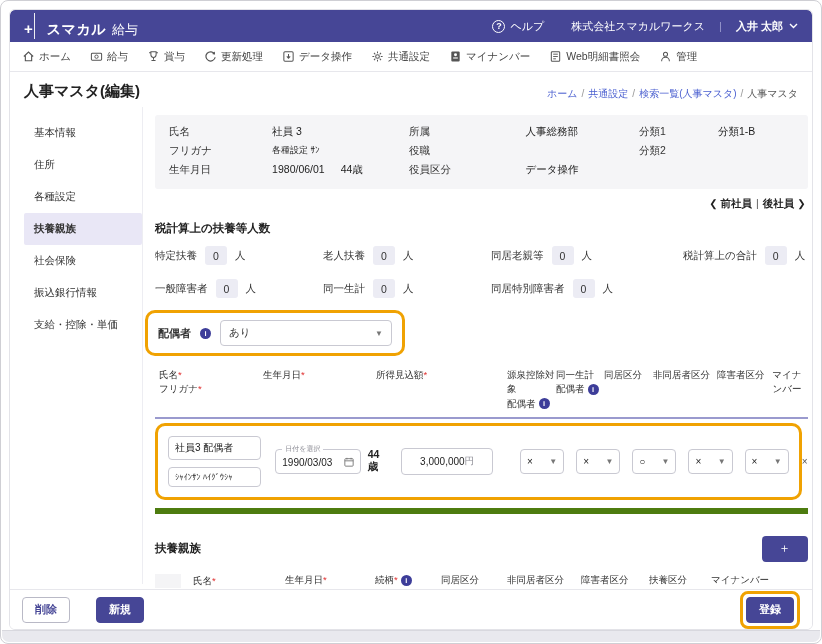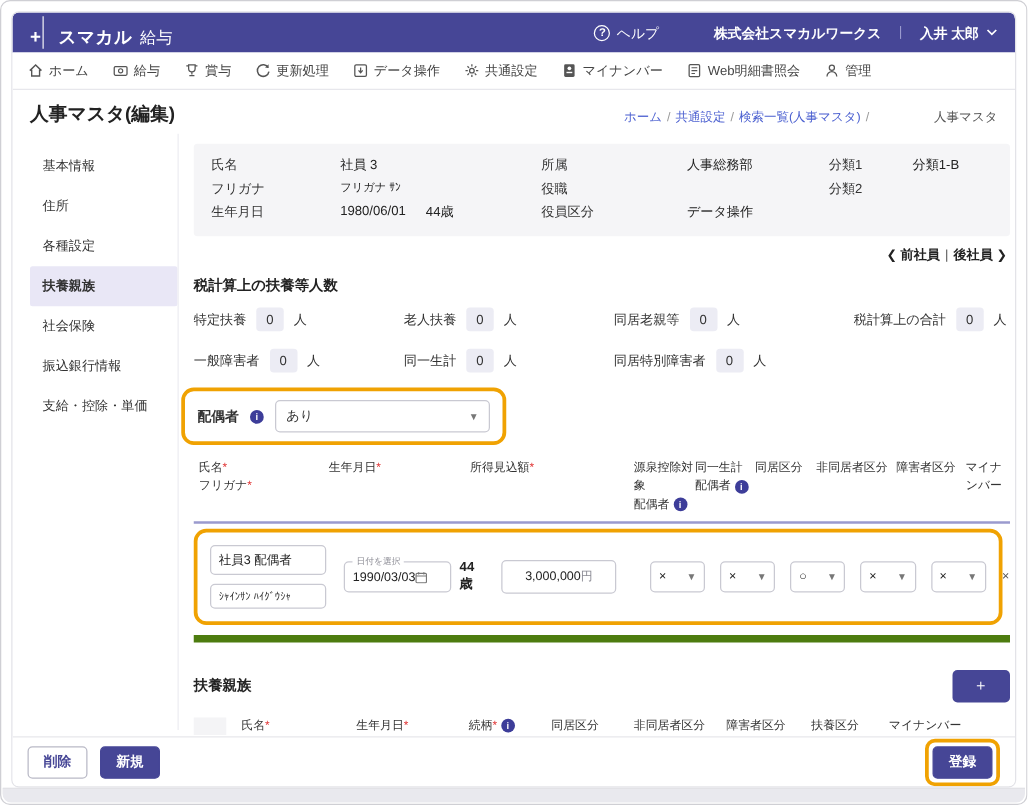--- a/index.html
+++ b/index.html
@@ -10,50 +10,50 @@
 
   
   .topbar { height:32px; background:#464696; border-radius:5px 5px 0 0; display:flex; align-items:center; padding:0 14px; color:#fff; }
   .logo { display:flex; align-items:baseline; gap:1px; cursor:pointer; }
   .logo .plus { font-weight:900; font-size:15px; }
   .logo .main { font-weight:bold; font-size:14px; letter-spacing:.5px; }
   .logo .sub { font-size:13px; margin-left:1px; }
   .topbar-right { margin-left:auto; display:flex; align-items:center; gap:14px; font-size:11px; }
   .help { display:flex; align-items:center; gap:5px; cursor:pointer; }
   .qmark { width:13px; height:13px; border:1.3px solid #fff; border-radius:50%; font-size:9px; font-weight:bold; display:flex; align-items:center; justify-content:center; }
-  .company { font-weight:bold; margin-left:30px; }
+  .company { font-weight:normal; margin-left:13px; }
   .tb-sep { color:#9a9ace; }
   .user { font-weight:bold; display:flex; align-items:center; gap:6px; cursor:pointer; }
   .caret-down { font-size:9px; }
 
   
   .navbar { height:30px; display:flex; align-items:center; gap:19px; padding:0 12px; border-bottom:1px solid #e7e7ec; background:#fff; }
   .nav-item { display:flex; align-items:center; gap:4px; font-size:10.5px; color:#444; cursor:pointer; white-space:nowrap; }
   .nav-item svg { display:block; }
 
   
   .main-wrap { position:absolute; top:62px; left:0; right:0; bottom:40px; padding:10px 14px 0; overflow:hidden; }
   .page-head { display:flex; align-items:flex-end; justify-content:space-between; margin-bottom:6px; }
   .page-title { font-size:15px; font-weight:bold; color:#222; }
   .breadcrumb { font-size:10px; color:#888; }
   .breadcrumb a { color:#4a5fd0; text-decoration:none; cursor:pointer; }
-  .breadcrumb .cur { color:#555;margin-left:48px; }
+  .breadcrumb .cur { color:#555; }
   .bc-sep { margin:0 4px; color:#999; }
 
   .cols { display:flex; align-items:stretch; height:calc(100% - 30px); }
   .sidebar { width:118px; flex:0 0 118px; padding-top:10px; }
   .side-item { font-size:10.5px; padding:9px 10px; cursor:pointer; color:#333; border-radius:2px; white-space:nowrap; }
   .side-item.sel { background:#e9e7f6; font-weight:bold; }
   .main { flex:1; border-left:1px solid #ededf2; padding:8px 4px 0 12px; position:relative; }
 
   
   .emp-panel { background:#f5f5f7; border-radius:3px; padding:10px 14px 12px; display:flex; font-size:10.5px; }
   .emp-col { display:grid; grid-template-columns:auto auto; column-gap:14px; row-gap:5px; align-content:start; }
   .emp-col.c1 { width:240px; }
-  .emp-col.c2 { width:230px;margin-left:24px; }
+  .emp-col.c2 { width:230px; }
   .emp-col.c3 { flex:1; }
   .emp-label { color:#333; }
   .emp-val { color:#222; }
   .kana-small { font-size:9px; }
   .birthline { display:flex; gap:16px; }
 
   .pager { text-align:right; font-size:10.5px; font-weight:bold; padding:8px 2px 4px; color:#222; }
   .pager span { cursor:pointer; }
   .pager .chev { font-size:10px; }
   .pager .psep { margin:0 4px; font-weight:normal; color:#555; }
@@ -91,21 +91,21 @@
   .c-my { flex:1 !important; text-align:right; padding-right:6px; }
   .hd2 { display:flex; align-items:center; gap:3px; }
 
   .sp-rowline { display:flex; align-items:center; border-bottom:6px solid #4d7c0f; padding:4px 0 8px; }
   .sp-rowbox { display:flex; align-items:center; padding:10px 10px; gap:0; }
   .cellbox { border:1px solid #c9c9d2; border-radius:4px; background:#fff; font-size:10px; color:#222; }
   .name-stack { width:96px; display:flex; flex-direction:column; gap:7px; margin-right:14px; }
   .name-stack .cellbox { padding:4px 6px; white-space:nowrap; overflow:hidden; }
   .kana-cell { font-size:8.5px; color:#333; }
   .datewrap { display:flex; align-items:center; gap:7px; margin-right:12px; }
-  .datebox { position:relative; width:88px; padding:7px 6px 5px; display:flex; align-items:center; }
+  .datebox { position:relative; width:88px; padding:7px 6px 5px; display:flex; align-items:center; justify-content:space-between; }
   .float-label { position:absolute; top:-6px; left:6px; background:#fff; padding:0 3px; font-size:7px; color:#8a8a93; white-space:nowrap; }
   .age { font-size:10.5px; font-weight:bold; color:#222; }
   .incomebox { width:92px; padding:6px 18px; display:flex; align-items:center; justify-content:space-between; margin-right:27px; }
   .unit { color:#8a8a93; font-size:9.5px; }
   .dd { width:45px; padding:6px 6px; display:flex; align-items:center; justify-content:space-between; cursor:pointer; margin-right:12px; }
   .dd:last-child { margin-right:0; }
   .my-val { flex:1; text-align:center; font-size:10px; color:#555; }
 
   
   .dep-head-row { display:flex; align-items:center; justify-content:space-between; margin-top:22px; }
@@ -116,21 +116,21 @@
   .d-name { width:92px; line-height:1.5; }
   .d-birth { width:90px; }
   .d-zoku { width:66px; }
   .d-doukyo { width:66px; }
   .d-hidou { width:74px; }
   .d-shou { width:68px; }
   .d-fuyou { width:62px; }
   .d-my { flex:1; }
 
   
-  .footer { position:absolute; left:0; right:0; bottom:0; height:40px; border-top:1px solid #e7e7ec; background:#fff; display:flex; align-items:center; padding:0 12px; gap:10px; }
+  .footer { position:absolute; left:0; right:0; bottom:0; height:40px; border-top:1px solid #e7e7ec; background:#fff; display:flex; align-items:center; padding:0 12px; gap:26px; }
   .btn { height:26px; min-width:48px; border-radius:4px; font-size:11px; font-weight:bold; cursor:pointer; padding:0 10px; }
   .btn.outline { background:#fff; border:1px solid #b9b9c6; color:#464696; }
   .btn.fill { background:#464696; border:1px solid #464696; color:#fff; }
   .reg-wrap { margin-left:auto; border:3px solid #f0a202; border-radius:8px; padding:3px; }
 </style>
 </head>
 <body>
 
 <div class="frame">
   <div class="app">
@@ -243,21 +243,21 @@
         </div>
 
         <div class="main">
 
           
           <div class="emp-panel">
             <div class="emp-col c1">
               <span class="emp-label">氏名</span>
               <span class="emp-val">社員 3</span>
               <span class="emp-label">フリガナ</span>
-              <span class="emp-val kana-small">フリガナ ｻﾝ</span>
+              <span class="emp-val kana-small">各種設定 ｻﾝ</span>
               <span class="emp-label">生年月日</span>
               <span class="emp-val birthline">
                   <span>1980/06/01</span>
                   <span>44歳</span>
                 </span>
             </div>
             <div class="emp-col c2">
               <span class="emp-label">所属</span>
               <span class="emp-val">人事総務部</span>
               <span class="emp-label">役職</span>

